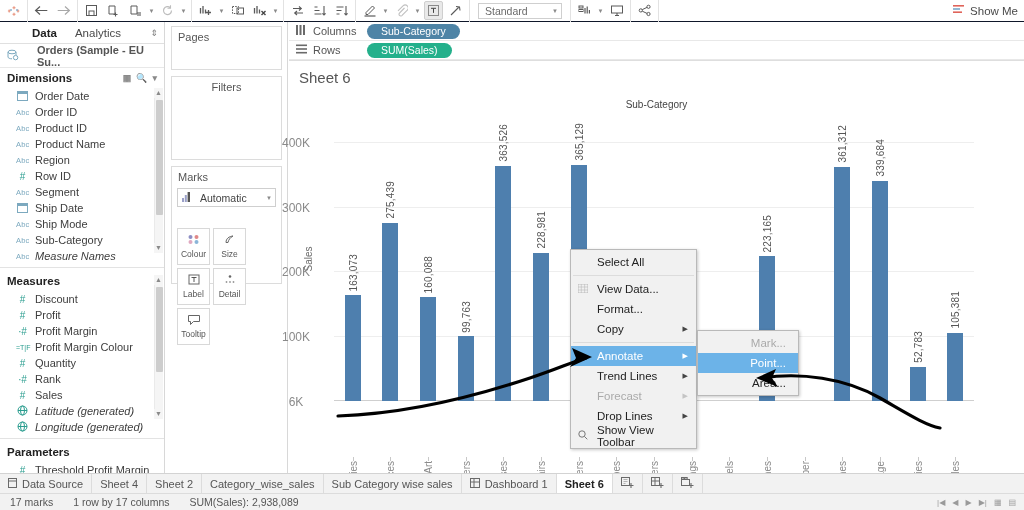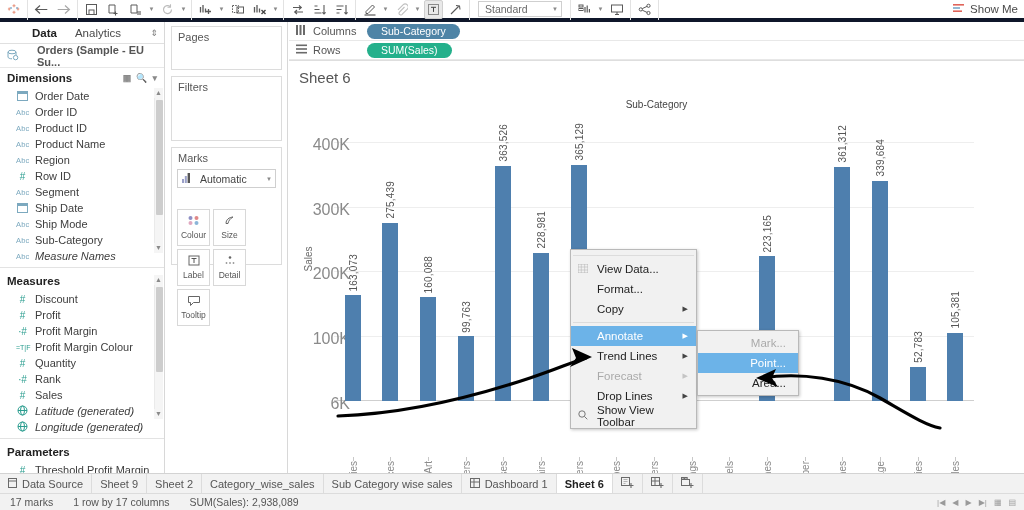--- a/index.html
+++ b/index.html
@@ -8,21 +8,21 @@
     font-family: "Liberation Sans", sans-serif;
     font-size: 11px;
     color:#333;
     background:#fff;
   }
   #app { position:relative; width:1024px; height:510px; background:#fff; }
 
   
   .toolbar {
     position:absolute; left:0; top:0; width:1024px; height:22px;
-    background:#ffffff; border-bottom:4px solid #0f172a;
+    background:#ffffff; border-bottom:1px solid #0f172a;
     display:flex; align-items:center; gap:0px;
   }
   .tb-grp { display:flex; align-items:center; height:22px; padding:0 4px;
             border-right:1px solid #e2e2e2; gap:3px; }
   .tb-btn { width:19px; height:19px; display:flex; align-items:center; justify-content:center;
             color:#5a5a5a; font-size:12px; line-height:1; border-radius:2px; }
   .tb-btn.sel { background:#e9e9e9; border:1px solid #cfcfcf; }
   .tb-caret { font-size:6px; color:#8a8a8a; width:7px; text-align:center; }
   .tb-btn svg { display:block; }
   .tb-sel {
@@ -83,22 +83,22 @@
   .pill.green { background:#24b08b; }
 
   .canvas { position:absolute; left:0; top:38px; width:735px; height:413px;
             background:#fff; border-top:1px solid #dedede; }
   .sheet-title { position:absolute; left:10px; top:8px; font-size:15px; color:#555; }
   .ax-title-top { position:absolute; left:0; top:38px; width:735px; text-align:center;
                   font-size:10px; color:#444; }
   .plot { position:absolute; left:45px; top:55px; width:640px; height:285px; }
   .gridline { position:absolute; left:0; width:100%; height:1px; background:#eeeeee; }
   .axisline { position:absolute; left:0; bottom:0; width:100%; height:1px; background:#cfcfcf; }
-  .ytick { position:absolute; right:624px; width:60px; text-align:right;
-           font-size:16px; color:#8a8a8a; transform:translateY(-6px); }
+  .ytick { position:absolute; right:648px; width:60px; text-align:center;
+           font-size:12px; color:#8a8a8a; transform:translateY(-6px); }
   .ylabel { position:absolute; left:-38px; top:50%; transform:translateY(-50%) rotate(-90deg);
             font-size:10px; color:#6a6a6a; white-space:nowrap; }
   .bar { position:absolute; bottom:0; background:#4e7fae; }
   .bval { position:absolute; font-size:10px; color:#555; white-space:nowrap;
           writing-mode:vertical-rl; transform:rotate(180deg); letter-spacing:.2px; }
   .xlab { position:absolute; top:345px; font-size:10px; color:#8a8a8a; white-space:nowrap;
           writing-mode:vertical-rl; transform:rotate(180deg); }
   .xtick { position:absolute; top:341px; width:1px; height:4px; background:#c8c8c8; }
 
   
@@ -470,21 +470,21 @@
           <span class="ic"><span style="font-size:10px;color:#2a9d8f;">#</span></span>
           <span class="lb">Threshold Profit Margin</span>
         </div>
       </div>
   </div>
 
   <div class="shelfpane">
     <div class="card" style="height:44px;">
       <div class="hd">Pages</div>
     </div>
-    <div class="card" style="height:65px;">
+    <div class="card" style="height:84px;text-align:center;">
       <div class="hd">Filters</div>
     </div>
     <div class="card" style="height:118px;">
       <div class="hd">Marks</div>
       <div class="mk-dd">
         <span>
           <svg width="13" height="10" viewBox="0 0 13 10">
               <rect x="0" y="6" width="2" height="4" fill="#9aa0c8"></rect>
               <rect x="2.8" y="3" width="2" height="7" fill="#9aa0c8"></rect>
               <rect x="5.6" y="0" width="2.4" height="10" fill="#555"></rect>
@@ -648,20 +648,24 @@
           <div class="xtick" style="left: 583.529px;"></div>
           <div class="xlab" style="left: 578.529px;">Supplies</div>
           <div class="bar" style="left: 613.176px; width: 16px; height: 68.2581px; background: rgb(78, 127, 174);"></div>
           <div class="bval" style="left: 616.176px; bottom: 72.2581px;">105,381</div>
           <div class="xtick" style="left: 621.176px;"></div>
           <div class="xlab" style="left: 616.176px;">Tables</div>
         </div>
     </div>
 
     <div class="cmenu" id="cmenu" style="left:281px; top:227px; width:127px;">
+        <div class="cmi">
+          <span class="ico"></span>
+          <span class="tx">Select All</span>
+        </div>
         <div class="cmsep"></div>
         <div class="cmi">
           <span class="ico"><svg width="10" height="9" viewBox="0 0 10 9">
               <rect x="0" y="0" width="10" height="9" fill="none" stroke="#aaa" stroke-width=".7"></rect>
               <path d="M0 3h10M0 6h10M3.3 0v9M6.6 0v9" stroke="#bbb" stroke-width=".6"></path>
             </svg></span>
           <span class="tx">View Data...</span>
         </div>
         <div class="cmi">
           <span class="ico"></span>
@@ -716,21 +720,21 @@
 
   <div class="tabbar" id="tabbar">
       <div class="wtab">
         <span class="ic"><svg width="9" height="10" viewBox="0 0 9 10">
             <rect x=".5" y=".5" width="8" height="9" stroke="#6a6a6a" fill="none"></rect>
             <path d="M.5 3h8" stroke="#6a6a6a"></path>
           </svg></span>
         <span>Data Source</span>
       </div>
       <div class="wtab">
-        <span>Sheet 9</span>
+        <span>Sheet 4</span>
       </div>
       <div class="wtab">
         <span>Sheet 2</span>
       </div>
       <div class="wtab">
         <span>Category_wise_sales</span>
       </div>
       <div class="wtab">
         <span>Sub Category wise sales</span>
       </div>

